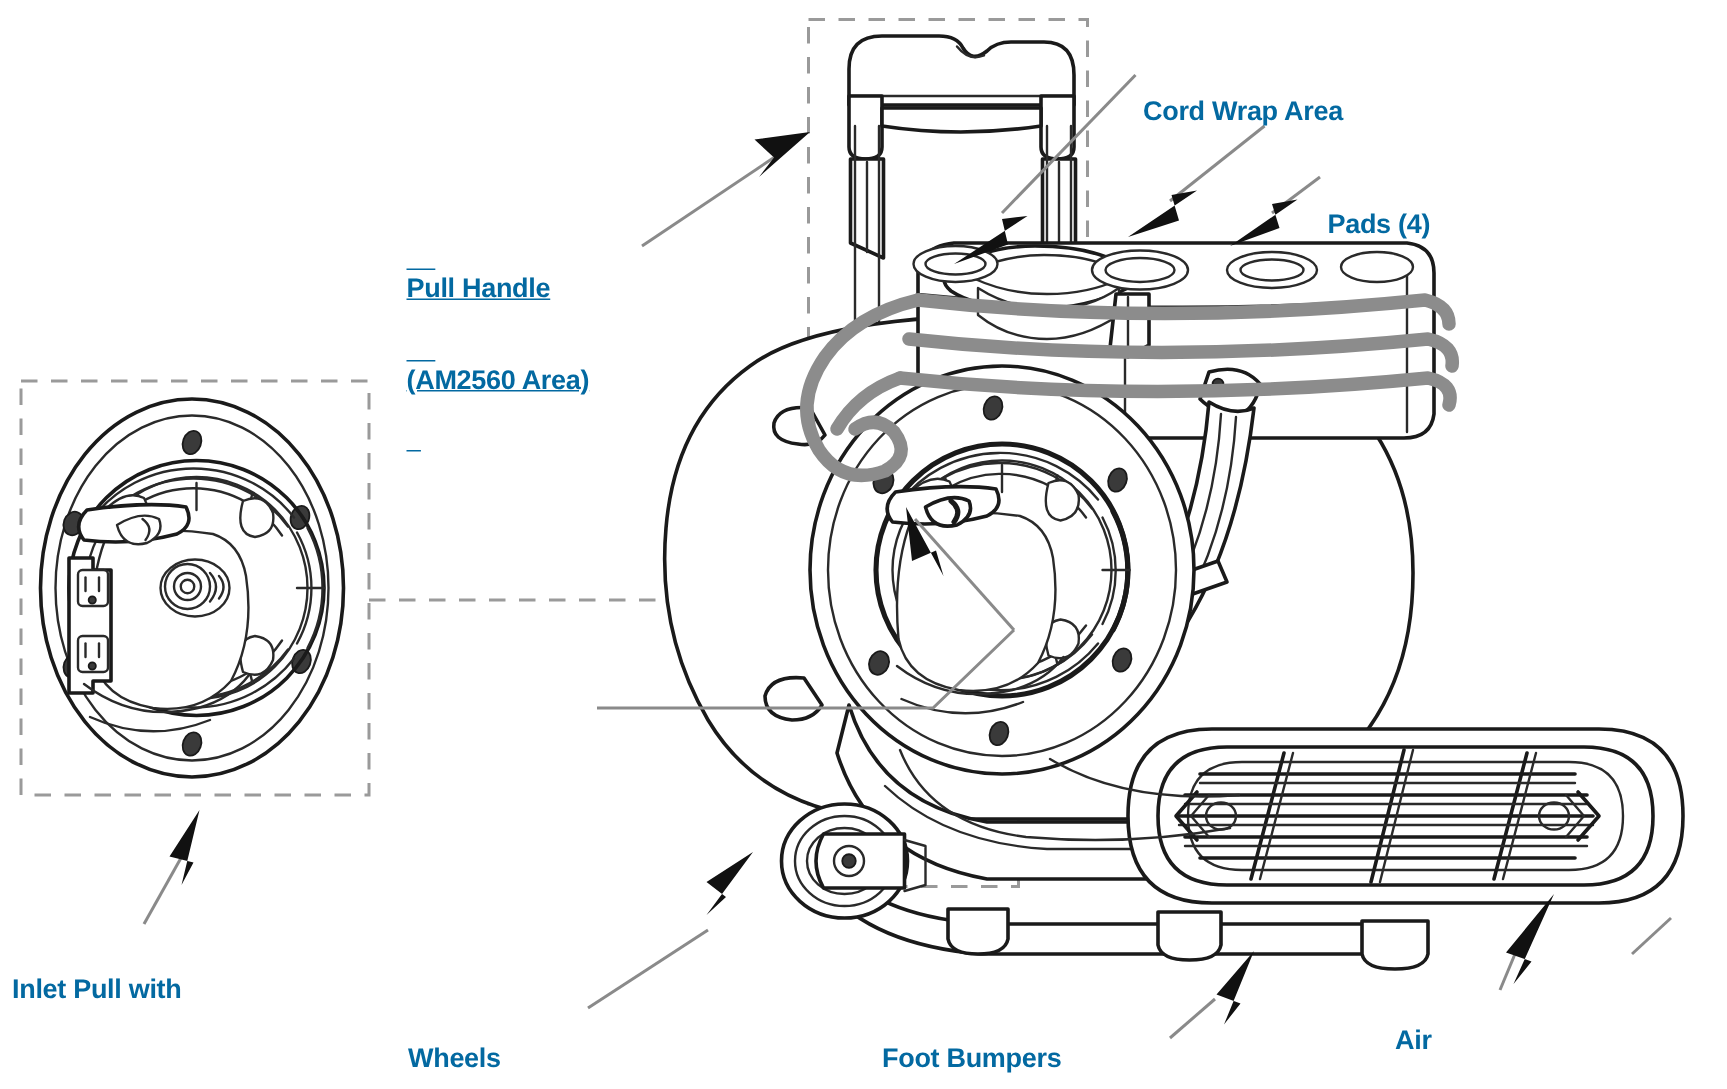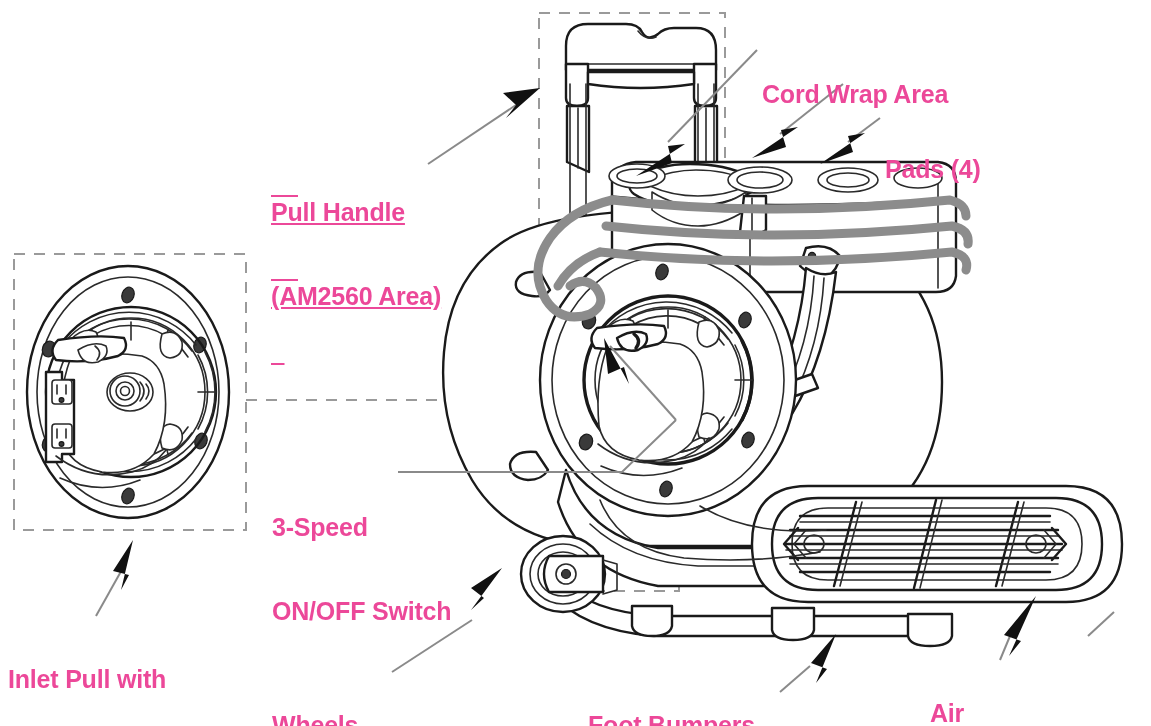--- a/index.html
+++ b/index.html
@@ -22,22 +22,22 @@
     position: absolute;
     left: 0;
     top: 0;
     width: 1151px;
     height: 726px;
   }
   .callout {
     position: absolute;
     font-family: "Liberation Sans", sans-serif;
     font-weight: bold;
-    color: #ec4899;
-    font-size: 25px;
+    color: #0369a1;
+    font-size: 18px;
     line-height: 1.12;
     letter-spacing: -0.2px;
     white-space: pre;
     user-select: none;
   }
   .lbl-line { display: block; }
 </style>
 </head>
 <body>
 
@@ -378,24 +378,20 @@
 
   <div class="callout" style="left:762px; top:24px;">
     <span class="lbl-line">Cord Wrap Area</span>
   </div>
 
 
   <div class="callout" style="left:885px; top:99px;">
     <span class="lbl-line">Pads (4)</span>
   </div>
 
-  <div class="callout" style="left:272px; top:457px;">
-    <span class="lbl-line">3-Speed</span>
-    <span class="lbl-line">ON/OFF Switch</span>
-  </div>
 
   <div class="callout" style="left:8px; top:609px;">
     <span class="lbl-line">Inlet Pull with</span>
     
     
     
   </div>
 
   <div class="callout" style="left:272px; top:655px;">
     <span class="lbl-line">Wheels</span>

